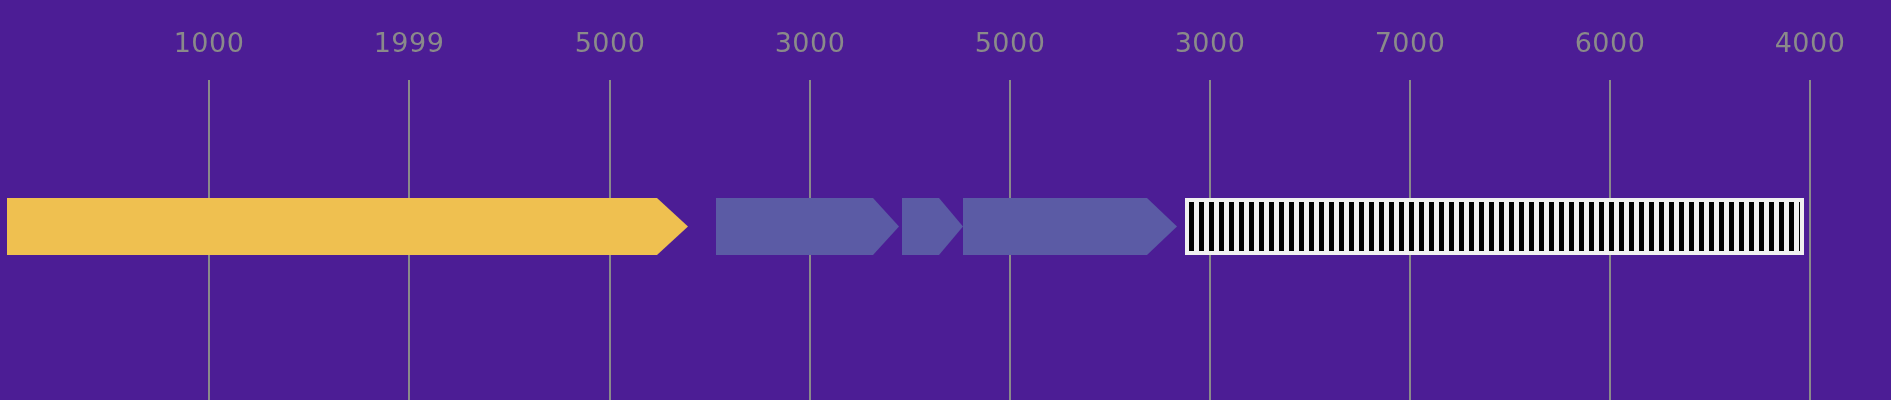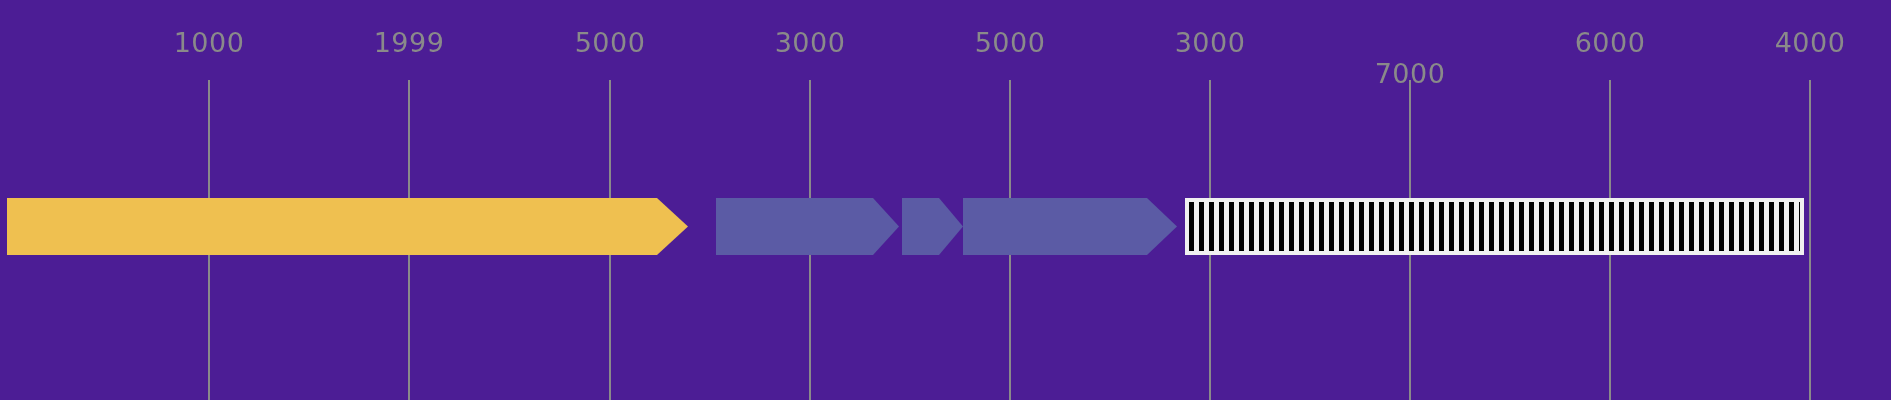--- a/index.html
+++ b/index.html
@@ -113,21 +113,21 @@
       </div>
       <div class="tick" style="left: 1010px;">
         <div class="tick-label" style="color: rgb(138, 138, 138); text-align: right;">5000</div>
         <div class="tick-line" style="background: rgb(138, 138, 138); top: 80px; height: 320px;"></div>
       </div>
       <div class="tick" style="left: 1210px;">
         <div class="tick-label" style="color: rgb(138, 138, 138);">3000</div>
         <div class="tick-line" style="background: rgb(138, 138, 138); top: 80px; height: 320px;"></div>
       </div>
       <div class="tick" style="left: 1410px;">
-        <div class="tick-label" style="color: rgb(138, 138, 138); margin-top: 31px;">7000</div>
+        <div class="tick-label" style="color: rgb(138, 138, 138);">7000</div>
         <div class="tick-line" style="background: rgb(138, 138, 138); top: 80px; height: 320px;"></div>
       </div>
       <div class="tick" style="left: 1610px;">
         <div class="tick-label" style="color: rgb(138, 138, 138);">6000</div>
         <div class="tick-line" style="background: rgb(138, 138, 138); top: 80px; height: 320px;"></div>
       </div>
       <div class="tick" style="left: 1810px;">
         <div class="tick-label" style="color: rgb(138, 138, 138);">4000</div>
         <div class="tick-line" style="background: rgb(138, 138, 138); top: 80px; height: 320px;"></div>
       </div>

